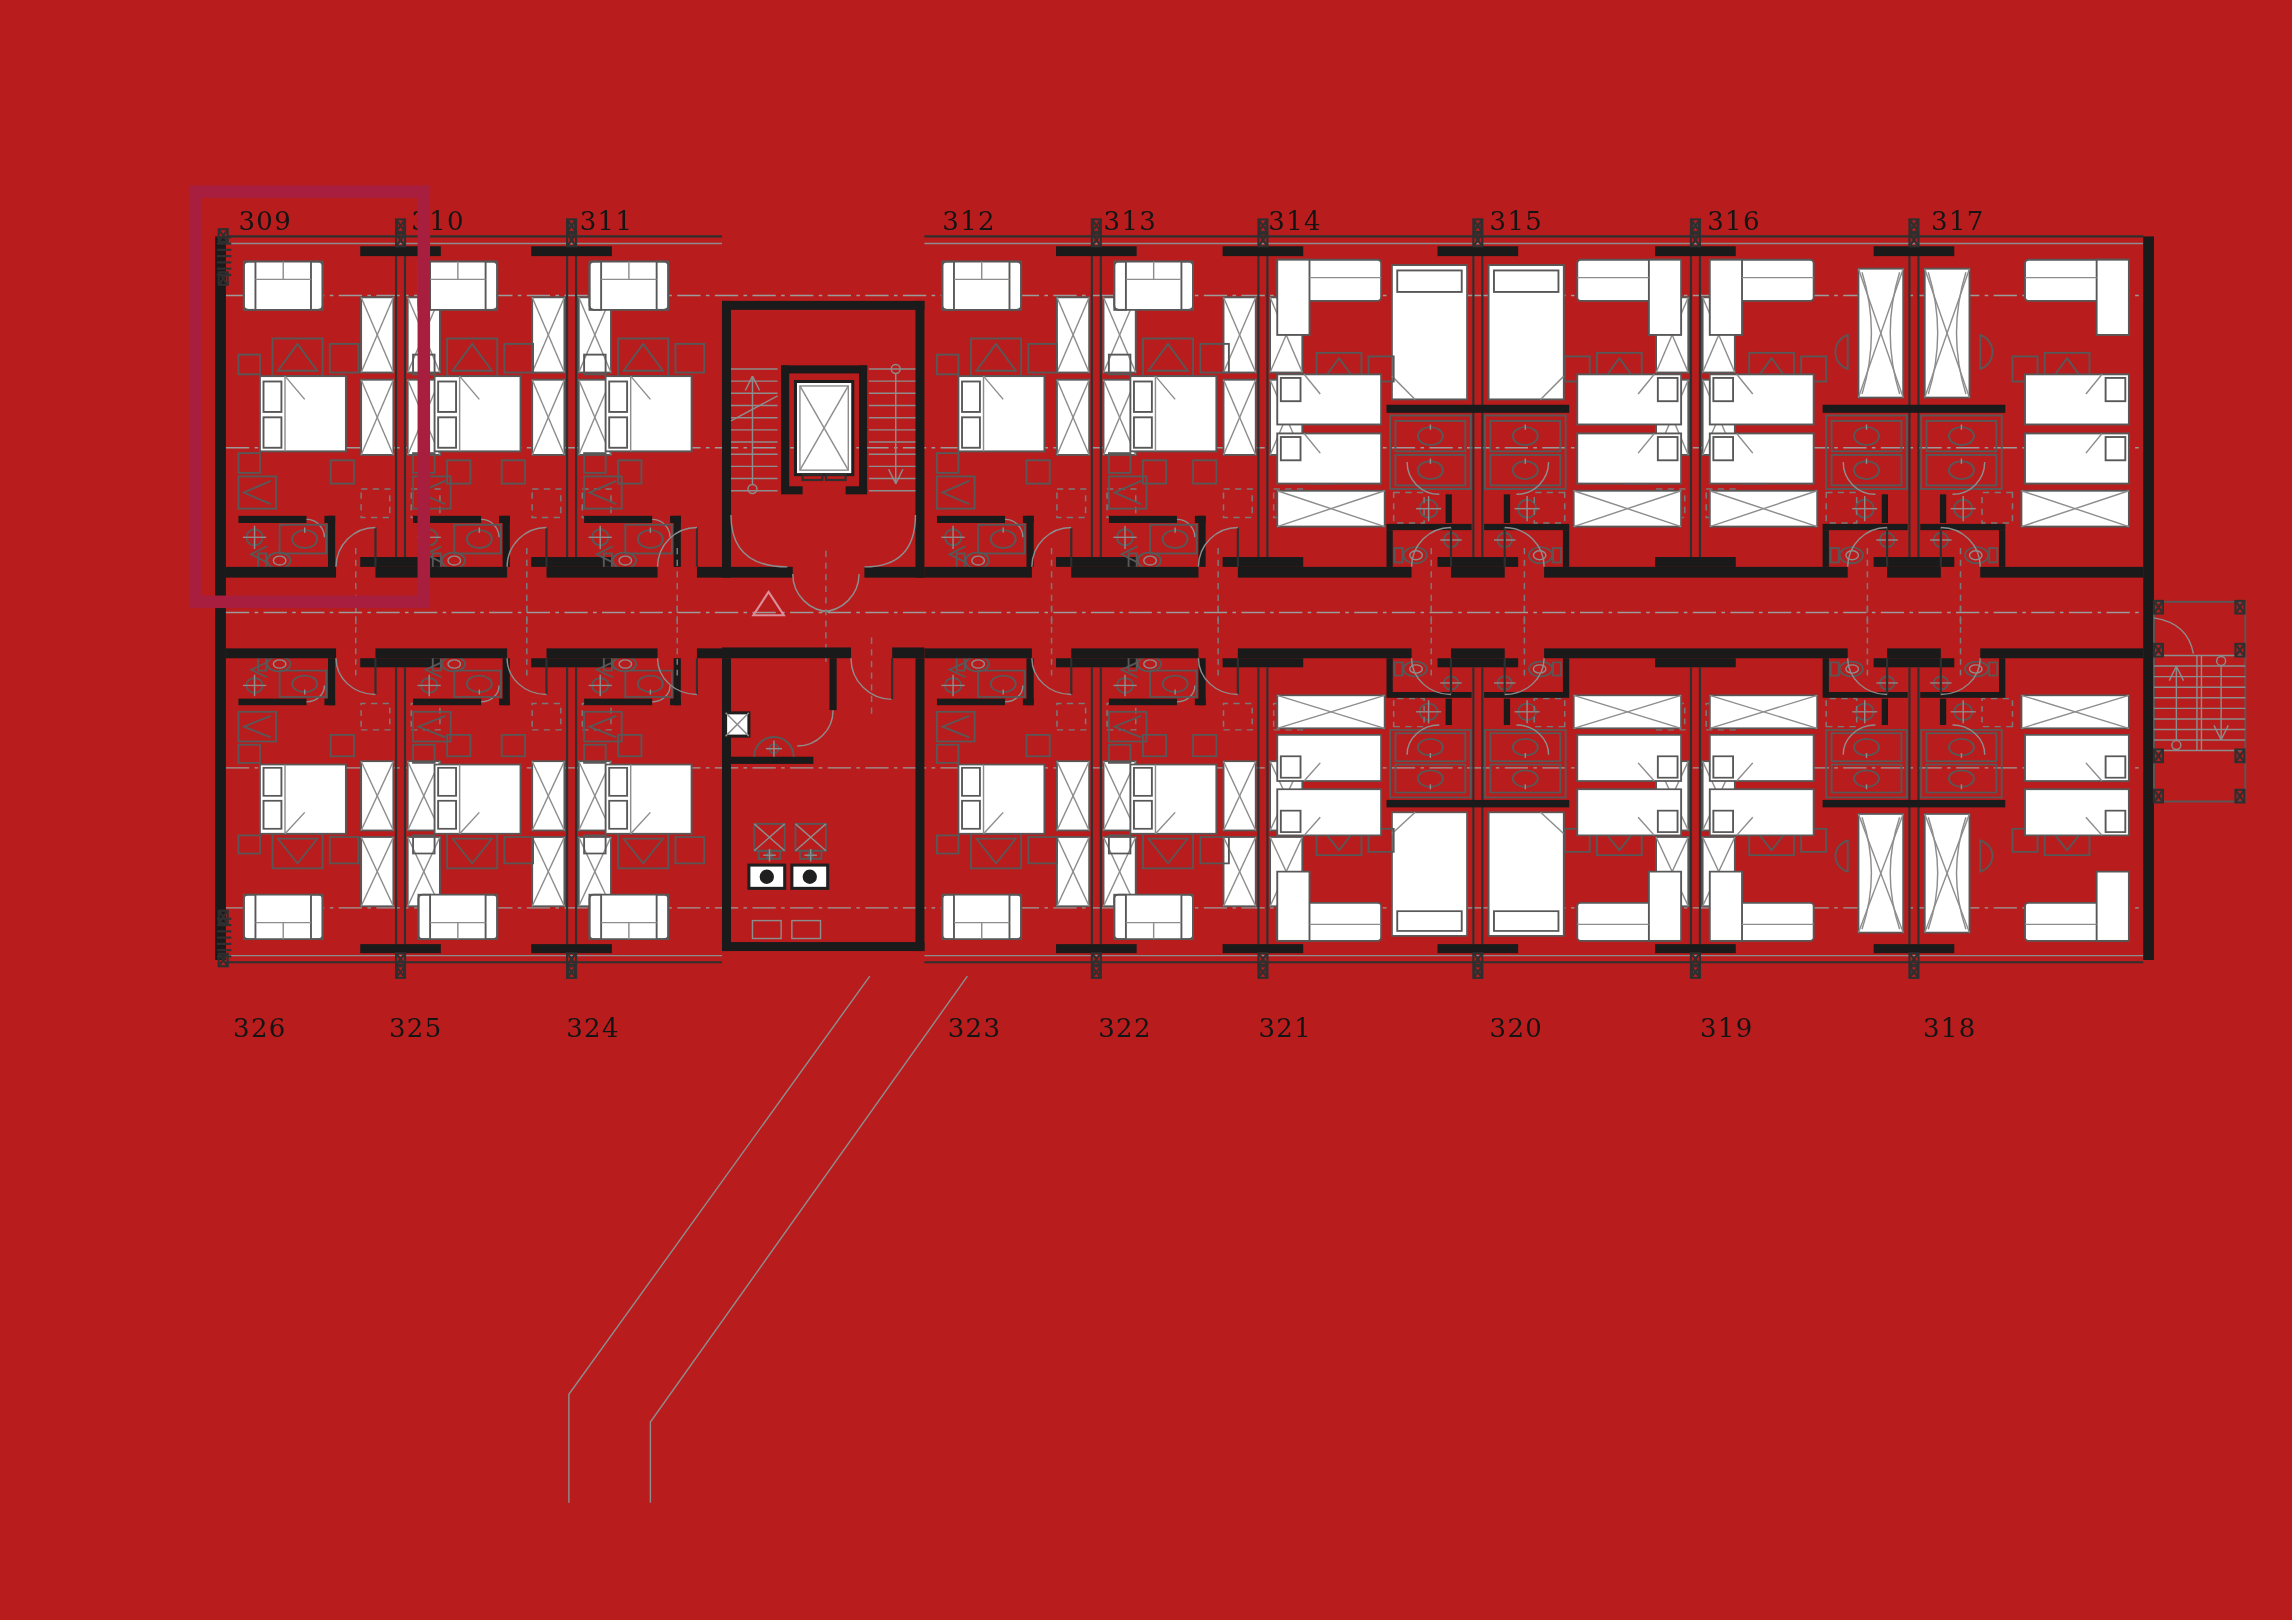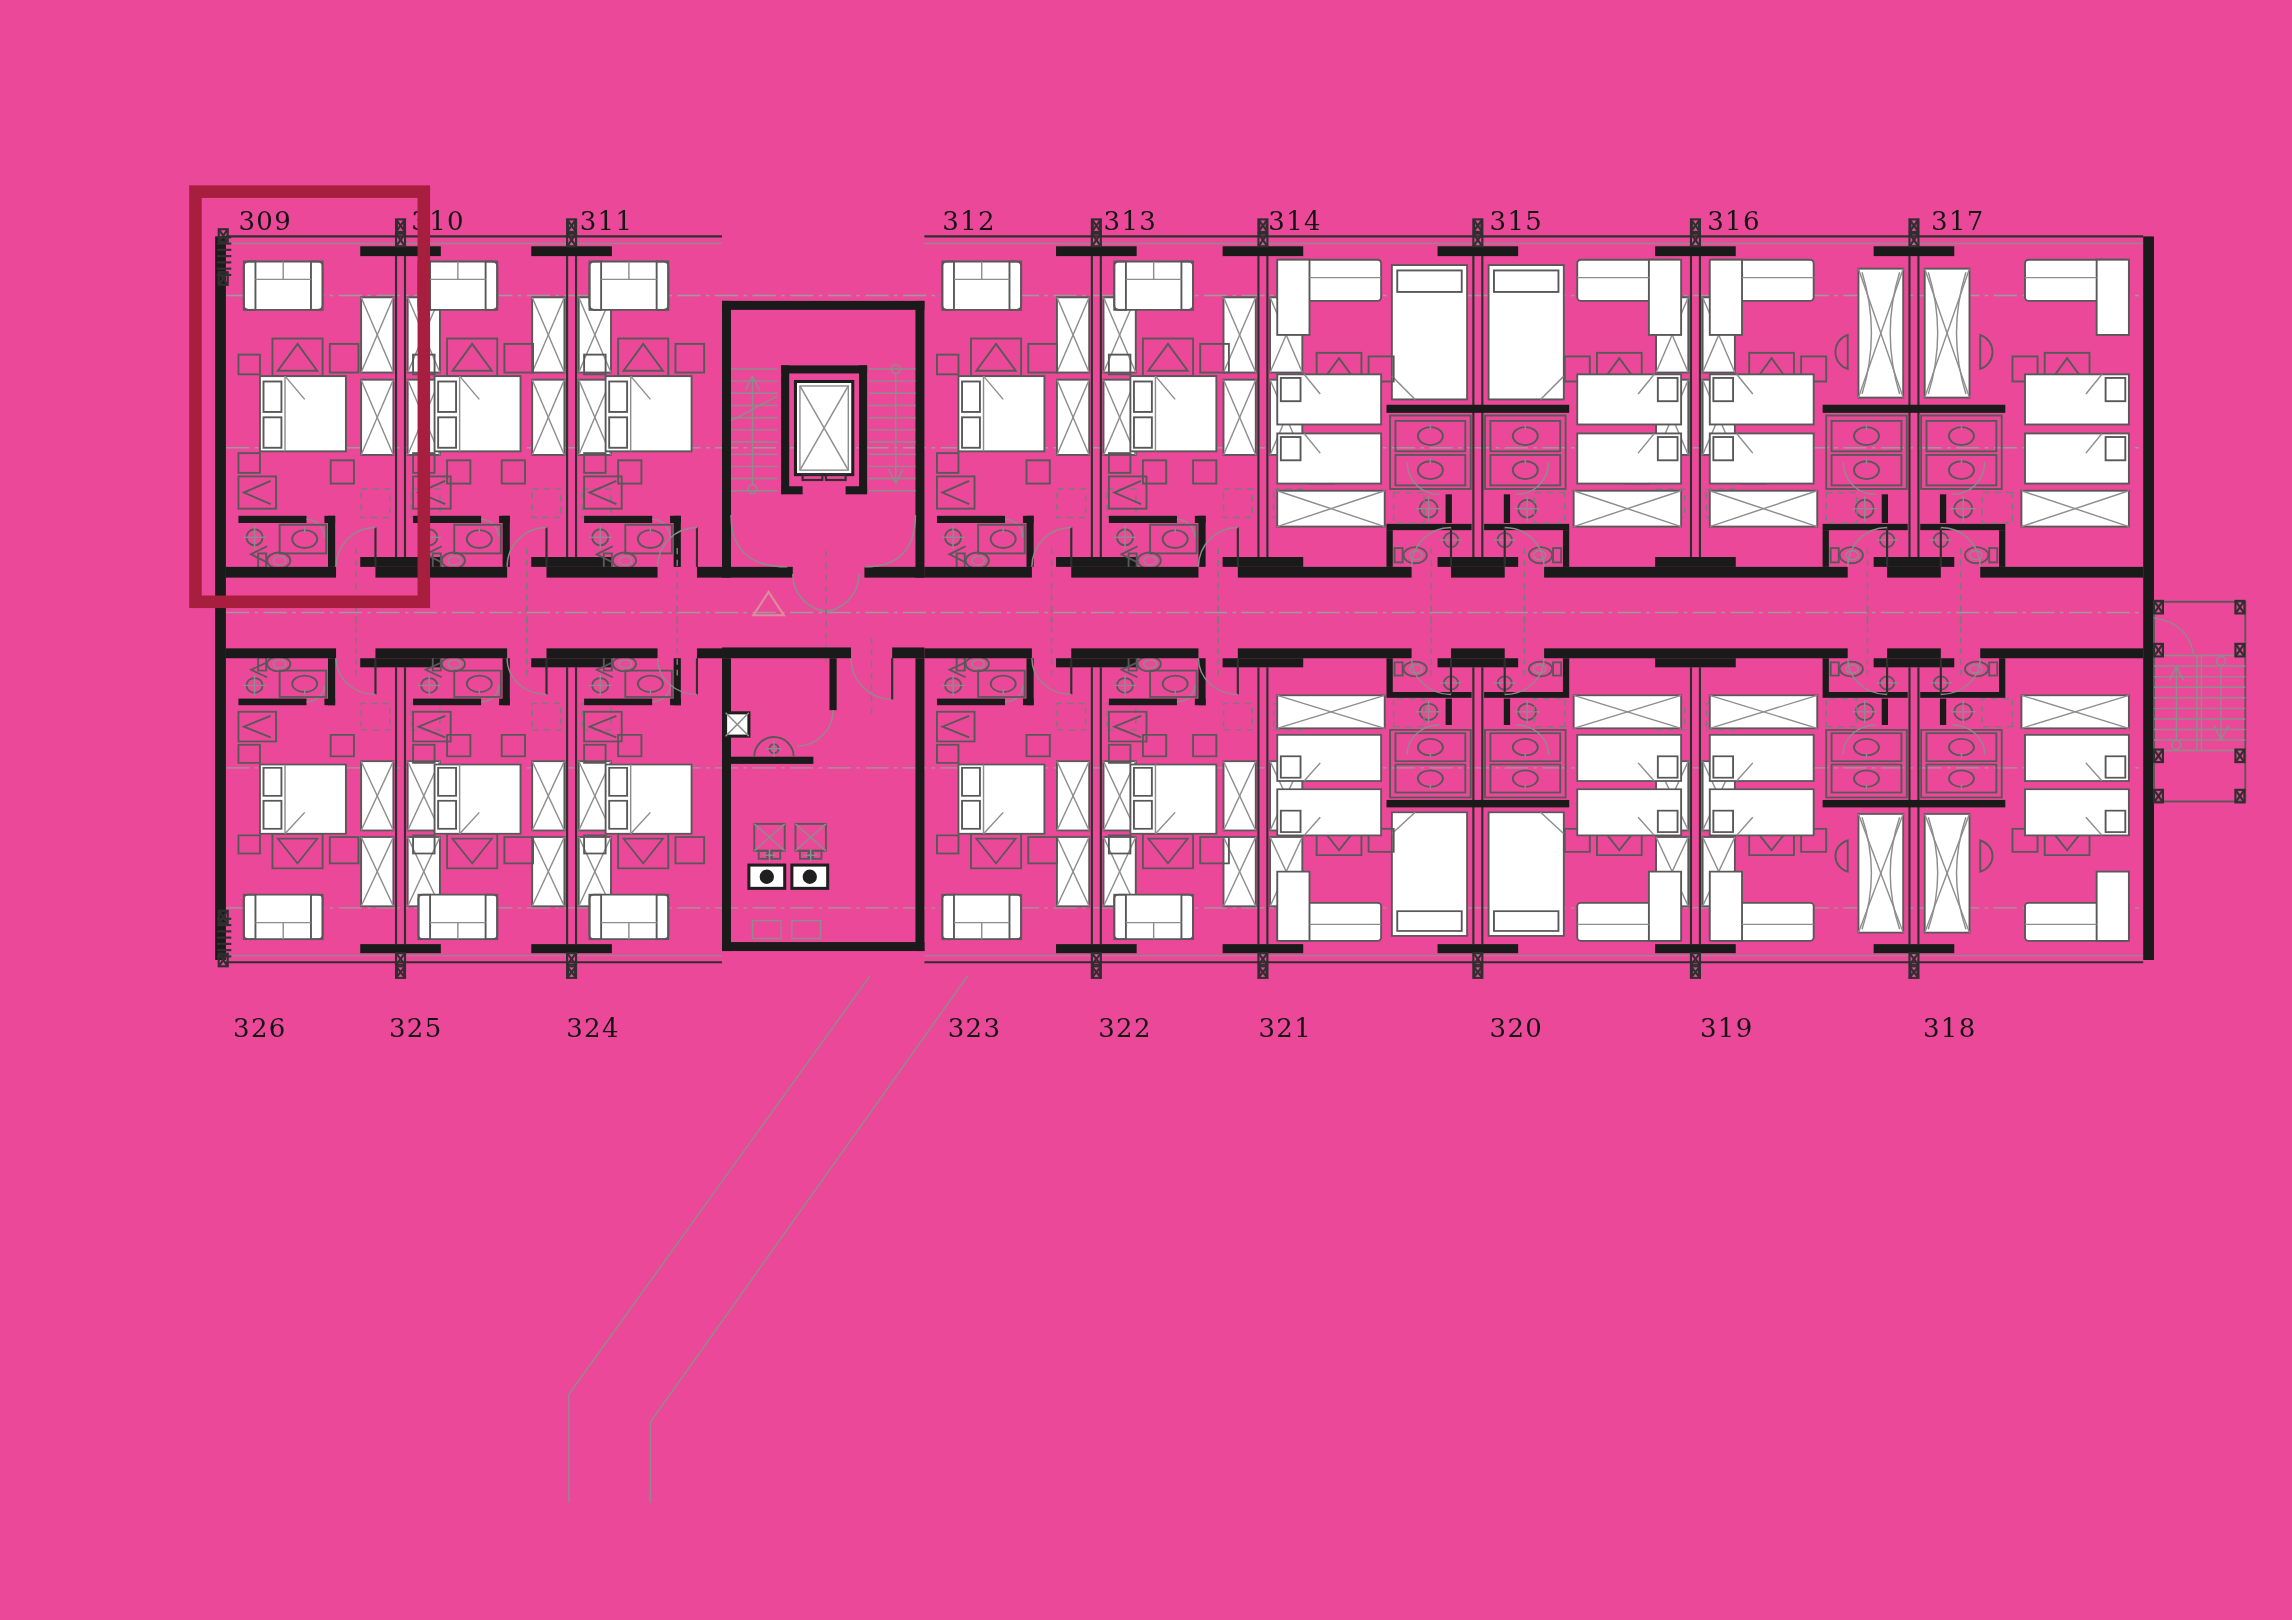--- a/index.html
+++ b/index.html
@@ -1,16 +1,16 @@
 <!DOCTYPE html>
 <html style="font-size:14.3px"><head>
 <meta charset="utf-8">
 <style>
   html,body{margin:0;padding:0;background:#ffffff;}
-  #stage{position:relative;width:2293px;height:1620px;background:#ec4899;overflow:hidden;}
+  #stage{position:relative;width:2293px;height:1620px;background:#b91c1c;overflow:hidden;}
   svg{display:block;}
   .wall{fill:#1a1a1a;stroke:none;}
   .t2{stroke:#2f2f2f;stroke-width:2.4;fill:none;}
   .t1{stroke:#8d8d8d;stroke-width:1.6;fill:none;}
   .fu{stroke:#585858;stroke-width:2.1;fill:#ffffff;}
   .fn{stroke:#585858;stroke-width:2.1;fill:none;}
   .fb{stroke:#1f1f1f;stroke-width:3.4;fill:#ffffff;}
   .dd{stroke:#9b9b9b;stroke-width:1.5;fill:none;stroke-dasharray:26 6 4 6;}
   .ds{stroke:#7a7a7a;stroke-width:1.7;fill:none;stroke-dasharray:7 6;}
   .lab{font-family:"DejaVu Serif","Liberation Serif",serif;font-size:29px;letter-spacing:1.5px;fill:#141414;}

